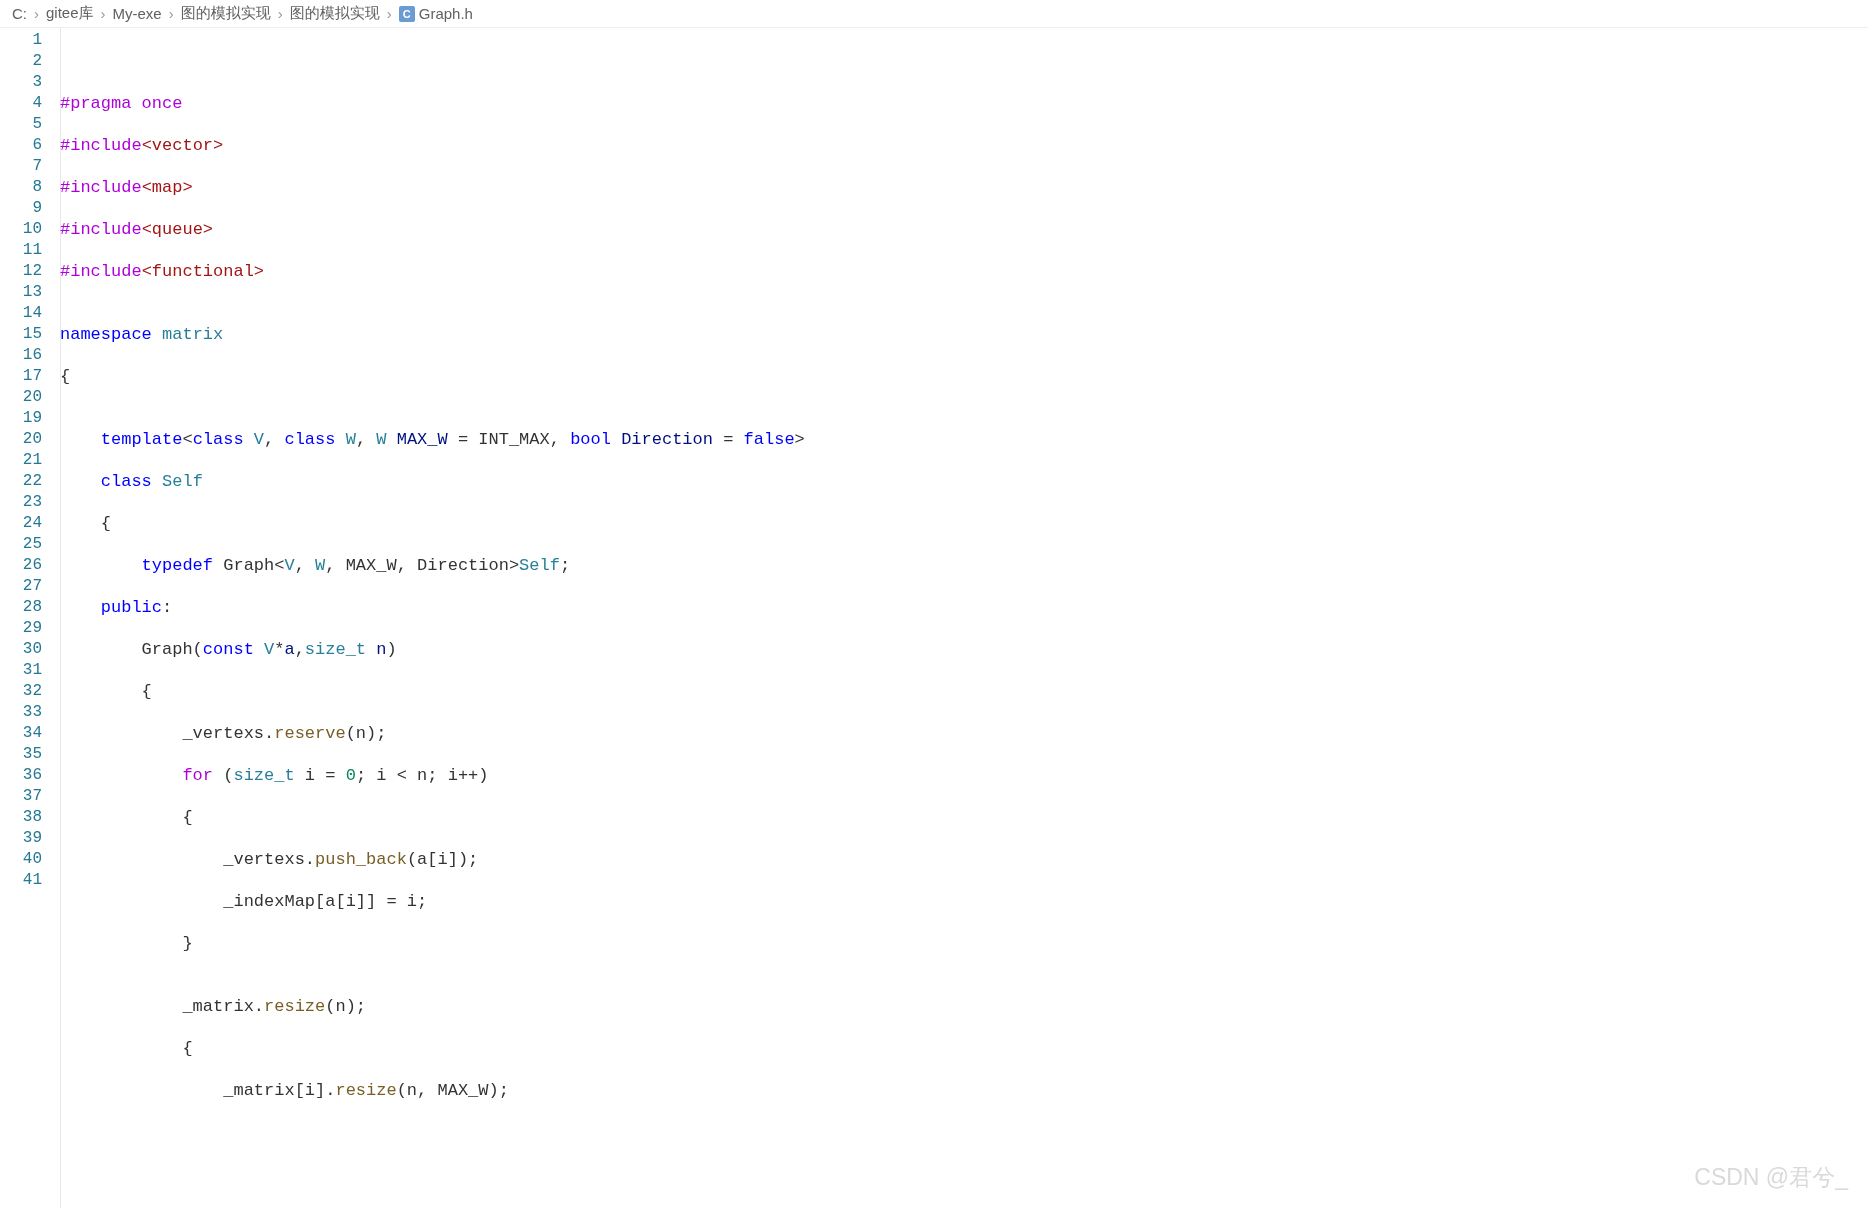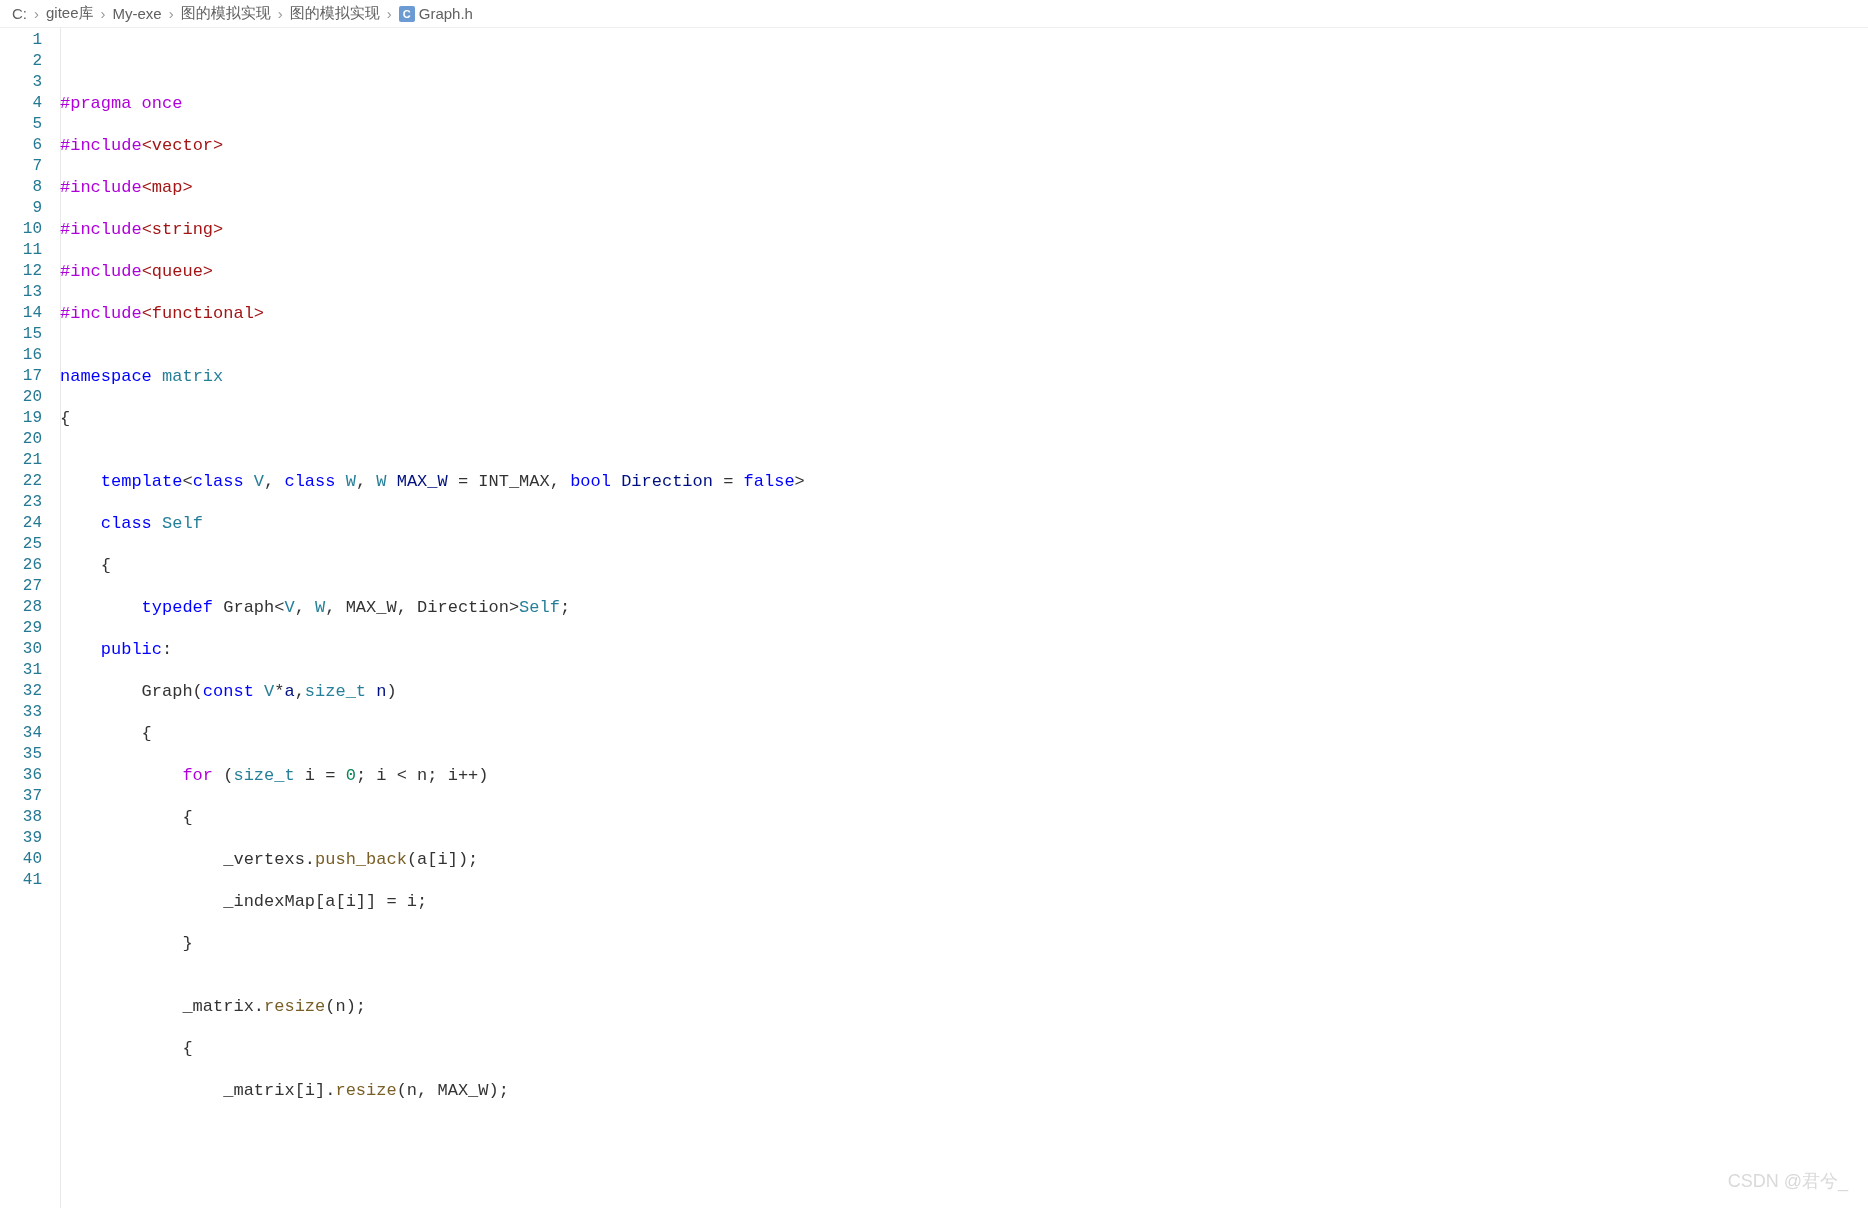--- a/index.html
+++ b/index.html
@@ -16,21 +16,21 @@
     .code-lines { position: relative; }
     .c-kw { color: #0000ff; }
     .c-pp { color: #af00db; }
     .c-str { color: #a31515; }
     .c-nm { color: #267f99; }
     .c-fn { color: #795e26; }
     .c-var { color: #001080; text-align: center; }
     .c-cm { color: #008000; }
     .c-num { color: #098658; }
     .c-tn { color: #267f99; }
-    .watermark { position: fixed; right: 20px; bottom: 15px; color: #d0d0d0; font-size: 18px; font-family: sans-serif; opacity: 0.8; }
+    .watermark { position: fixed; right: 20px; bottom: 15px; color: #d0d0d0; font-size: 23px; font-family: sans-serif; opacity: 0.8; }
   </style>
 </head>
 <body>
 
 <div class="breadcrumb">
   <span>C:</span>
     <span class="sep">›</span>
   <span>gitee库</span>
     <span class="sep">›</span>
   <span>My-exe</span>
@@ -85,34 +85,34 @@
       <div>38</div>
       <div>39</div>
       <div>40</div>
       <div>41</div>
     </div>
   <div class="code">
     <div class="code-lines">
 <div><span class="c-pp">#pragma</span><span class="c-pp"> once</span></div>
 <div><span class="c-pp">#include</span><span class="c-str">&lt;vector&gt;</span></div>
 <div><span class="c-pp">#include</span><span class="c-str">&lt;map&gt;</span></div>
-<div><span class="c-pp">#include</span><span class="c-str">&lt;string&gt;</span></div>
 <div><span class="c-pp">#include</span><span class="c-str">&lt;queue&gt;</span></div>
 <div><span class="c-pp">#include</span><span class="c-str">&lt;functional&gt;</span></div>
 <div></div>
 <div><span class="c-kw">namespace</span><span class="c-nm"> matrix</span></div>
 <div>{</div>
 <div></div>
 <div><span class="c-kw">    template</span><span>&lt;</span><span class="c-kw">class</span><span class="c-tn"> V</span><span>, </span><span class="c-kw">class</span><span class="c-tn"> W</span><span>, </span><span class="c-tn">W</span><span class="c-var"> MAX_W</span><span> = INT_MAX, </span><span class="c-kw">bool</span><span class="c-var"> Direction</span><span> = </span><span class="c-kw">false</span><span>&gt;</span></div>
 <div><span class="c-kw">    class</span><span class="c-tn"> Self</span></div>
 <div>    {</div>
 <div><span class="c-kw">        typedef</span><span> Graph&lt;</span><span class="c-tn">V</span><span>, </span><span class="c-tn">W</span><span>, MAX_W, Direction&gt;</span><span class="c-tn">Self</span><span>;</span></div>
 <div><span class="c-kw">    public</span><span>:</span></div>
 <div><span>        Graph(</span><span class="c-kw">const</span><span class="c-tn"> V</span><span>*</span><span class="c-var">a</span><span>,</span><span class="c-tn">size_t</span><span class="c-var"> n</span><span>)</span></div>
 <div>        {</div>
+<div><span>            _vertexs.</span><span class="c-fn">reserve</span><span>(n);</span></div>
 <div><span class="c-pp">            for</span><span> (</span><span class="c-tn">size_t</span><span> i = </span><span class="c-num">0</span><span>; i &lt; n; i++)</span></div>
 <div>            {</div>
 <div><span>                _vertexs.</span><span class="c-fn">push_back</span><span>(a[i]);</span></div>
 <div>                _indexMap[a[i]] = i;</div>
 <div>            }</div>
 <div></div>
 <div><span>            _matrix.</span><span class="c-fn">resize</span><span>(n);</span></div>
 <div>            {</div>
 <div><span>                _matrix[i].</span><span class="c-fn">resize</span><span>(n, MAX_W);</span></div>
 

